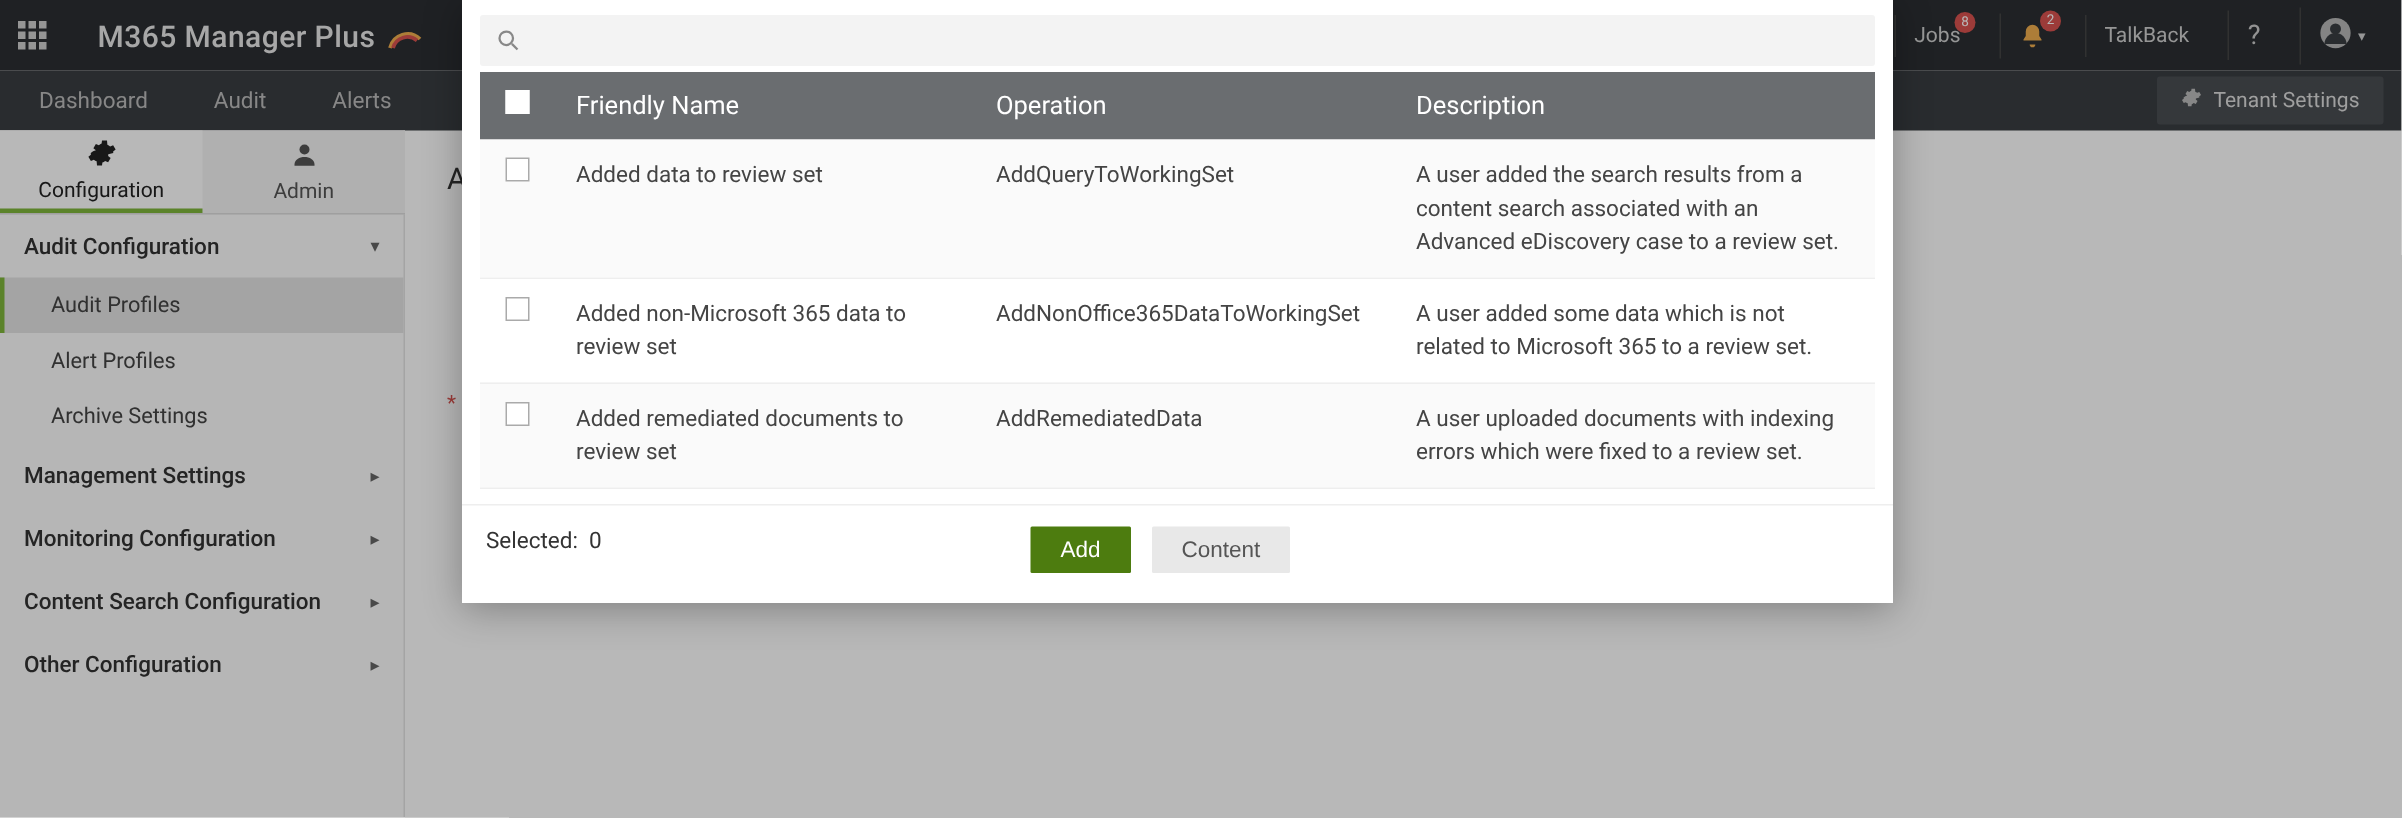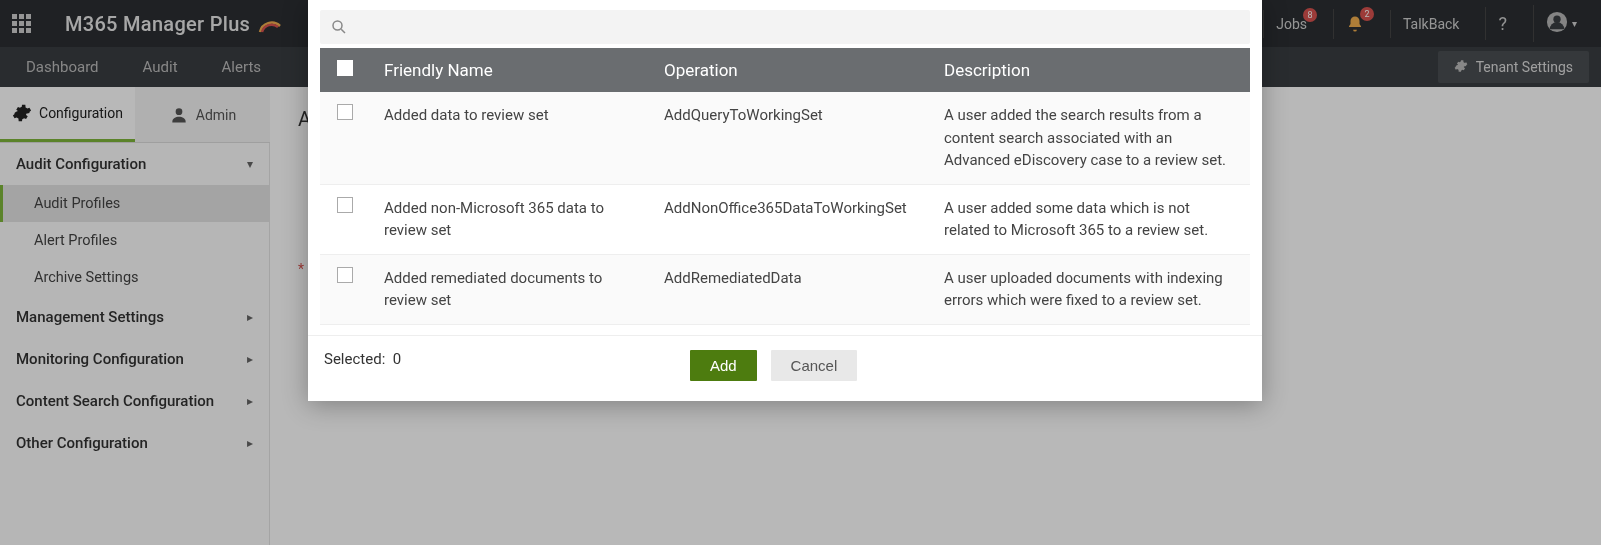--- a/index.html
+++ b/index.html
@@ -22,21 +22,21 @@
   .caret { margin-left: 4px; font-size: 10px; }
 
   
   .navbar { background: #3a3e42; height: 40px; display: flex; align-items: stretch; padding-left: 4px; }
   .navtab { color: #bbb; padding: 0 22px; display: flex; align-items: center; cursor: pointer; font-size: 15px; }
   .tenant-settings { margin-left: auto; background: #4a4e52; color: #ddd; padding: 0 16px; display: flex; align-items: center; margin: 4px 12px 4px auto; border-radius: 2px; cursor: pointer; gap: 8px; }
   .gear-small svg { width: 14px; height: 14px; fill: #bbb; }
 
   
   .subtabs { background: #f4f4f4; height: 56px; display: flex; border-bottom: 1px solid #ddd; }
-  .subtab { width: 135px; display: flex; flex-direction: row; align-items: center; justify-content: center; gap: 7px; cursor: pointer; color: #555; }
+  .subtab { width: 135px; display: flex; flex-direction: column; align-items: center; justify-content: center; gap: 7px; cursor: pointer; color: #555; }
   .subtab.active { background: #fff; border-bottom: 3px solid #7eb63b; color: #222; }
   .subtab svg { width: 20px; height: 20px; fill: #555; }
 
   
   .main { position: absolute; top: 87px; left: 0; right: 0; bottom: 0; display: flex; }
   .sidebar { width: 270px; background: #fcfcfc; border-right: 1px solid #e4e4e4; padding-top: 56px; }
   .side-group { padding: 12px 16px; font-size: 15px; font-weight: 500; color: #333; display: flex; align-items: center; justify-content: space-between; cursor: pointer; }
   .side-caret { font-size: 12px; color: #666; }
   .side-item { padding: 10px 16px 10px 34px; font-size: 14.5px; color: #444; cursor: pointer; }
   .side-item.active { background: #e4e4e4; border-left: 3px solid #7eb63b; padding-left: 31px; }
@@ -233,16 +233,16 @@
           </tr>
         </tbody>
     </table>
   </div>
   <div class="modal-footer">
     <div class="selected-lbl">
       <span>Selected:</span>&nbsp;&nbsp;<span>0</span>
     </div>
     <div class="footer-btns">
       <button class="btn btn-primary">Add</button>
-      <button class="btn btn-default">Cancel</button>
+      <button class="btn btn-default">Content</button>
     </div>
   </div>
 </div>
 
 </body></html>

